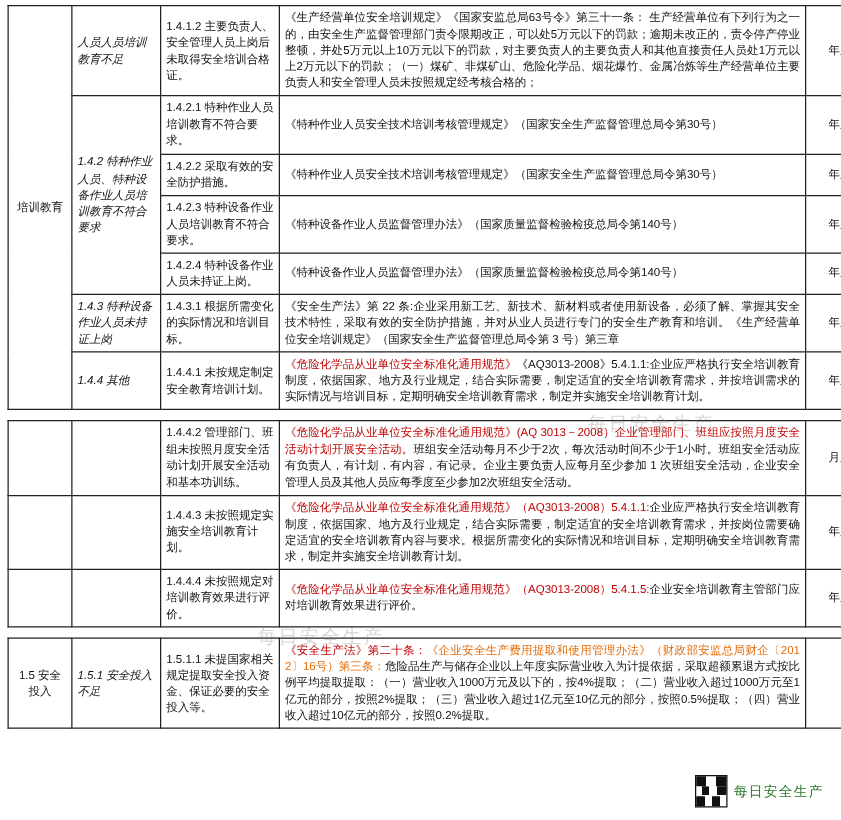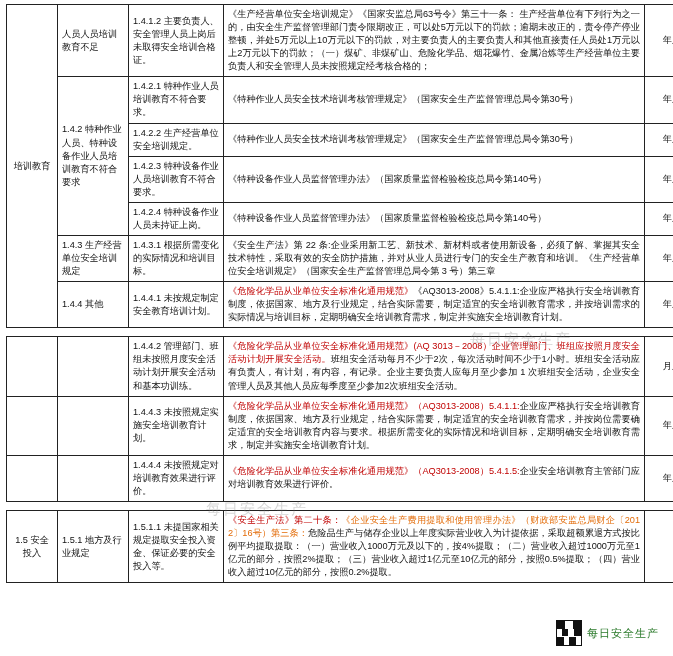--- a/index.html
+++ b/index.html
@@ -30,21 +30,21 @@
   }
   table.doc td {
     border: 1px solid #222;
     vertical-align: middle;
     padding: 3px 4px;
     font-size: 9.2px;
     line-height: 1.42;
     word-break: break-all;
   }
   td.col-a { width: 42px; text-align: center; border-radius: 11px; }
-  td.col-b { width: 62px; }
+  td.col-b { width: 62px; font-style: italic; }
   td.col-c { width: 86px; }
   td.col-d { width: 412px; text-align: justify; }
   td.col-e { width: 46px; text-align: center; }
   .red { color: #c00000; }
   .orange { color: #e36c09; }
   .wm {
     position: absolute;
     font-size: 15px;
     color: rgba(120,120,120,0.30);
     letter-spacing: 2px;
@@ -95,36 +95,36 @@
         <td class="col-d">《生产经营单位安全培训规定》《国家安监总局63号令》第三十一条： 生产经营单位有下列行为之一的，由安全生产监督管理部门责令限期改正，可以处5万元以下的罚款；逾期未改正的，责令停产停业整顿，并处5万元以上10万元以下的罚款，对主要负责人的主要负责人和其他直接责任人员处1万元以上2万元以下的罚款；（一）煤矿、非煤矿山、危险化学品、烟花爆竹、金属冶炼等生产经营单位主要负责人和安全管理人员未按照规定经考核合格的；</td>
         <td class="col-e">年度</td>
       </tr>
       <tr>
         <td class="col-b" rowspan="4">1.4.2 特种作业人员、特种设备作业人员培训教育不符合要求</td>
         <td class="col-c">1.4.2.1 特种作业人员培训教育不符合要求。</td>
         <td class="col-d">《特种作业人员安全技术培训考核管理规定》（国家安全生产监督管理总局令第30号）</td>
         <td class="col-e">年度</td>
       </tr>
       <tr>
-        <td class="col-c">1.4.2.2 生产经营单位安全培训规定。</td>
+        <td class="col-c">1.4.2.2 采取有效的安全防护措施。</td>
         <td class="col-d">《特种作业人员安全技术培训考核管理规定》（国家安全生产监督管理总局令第30号）</td>
         <td class="col-e">年度</td>
       </tr>
       <tr>
         <td class="col-c">1.4.2.3 特种设备作业人员培训教育不符合要求。</td>
         <td class="col-d">《特种设备作业人员监督管理办法》（国家质量监督检验检疫总局令第140号）</td>
         <td class="col-e">年度</td>
       </tr>
       <tr>
         <td class="col-c">1.4.2.4 特种设备作业人员未持证上岗。</td>
         <td class="col-d">《特种设备作业人员监督管理办法》（国家质量监督检验检疫总局令第140号）</td>
         <td class="col-e">年度</td>
       </tr>
       <tr>
-        <td class="col-b">1.4.3 生产经营单位安全培训规定</td>
+        <td class="col-b">1.4.3 特种设备作业人员未持证上岗</td>
         <td class="col-c">1.4.3.1 根据所需变化的实际情况和培训目标。</td>
         <td class="col-d">《安全生产法》第 22 条:企业采用新工艺、新技术、新材料或者使用新设备，必须了解、掌握其安全技术特性，采取有效的安全防护措施，并对从业人员进行专门的安全生产教育和培训。《生产经营单位安全培训规定》（国家安全生产监督管理总局令第 3 号）第三章</td>
         <td class="col-e">年度</td>
       </tr>
       <tr>
         <td class="col-b">1.4.4 其他</td>
         <td class="col-c">1.4.4.1 未按规定制定安全教育培训计划。</td>
         <td class="col-d"><span class="red">《危险化学品从业单位安全标准化通用规范》</span><span>《AQ3013-2008》5.4.1.1:企业应严格执行安全培训教育制度，依据国家、地方及行业规定，结合实际需要，制定适宜的安全培训教育需求，并按培训需求的实际情况与培训目标，定期明确安全培训教育需求，制定并实施安全培训教育计划。</span></td>
         <td class="col-e">年度</td>
       </tr>
@@ -154,21 +154,21 @@
         <td class="col-d"><span class="red">《危险化学品从业单位安全标准化通用规范》（AQ3013-2008）5.4.1.5:</span><span>企业安全培训教育主管部门应对培训教育效果进行评价。</span></td>
         <td class="col-e">年度</td>
       </tr>
     </tbody>
   </table>
 
   <table class="doc">
     <tbody>
       <tr>
         <td class="col-a">1.5 安全投入</td>
-        <td class="col-b">1.5.1 地方及行业规定</td>
+        <td class="col-b">1.5.1 安全投入不足</td>
         <td class="col-c">1.5.1.1 未提国家相关规定提取安全投入资金、保证必要的安全投入等。</td>
         <td class="col-d"><span class="red">《安全生产法》第二十条：</span><span class="orange">《企业安全生产费用提取和使用管理办法》（财政部安监总局财企〔2012〕16号）第三条：</span><span>危险品生产与储存企业以上年度实际营业收入为计提依据，采取超额累退方式按比例平均提取提取：（一）营业收入1000万元及以下的，按4%提取；（二）营业收入超过1000万元至1亿元的部分，按照2%提取；（三）营业收入超过1亿元至10亿元的部分，按照0.5%提取；（四）营业收入超过10亿元的部分，按照0.2%提取。</span></td>
         <td class="col-e"></td>
       </tr>
     </tbody>
   </table>
 
   <div class="wm wm1">每日安全生产</div>
   <div class="wm wm2">每日安全生产</div>
 

